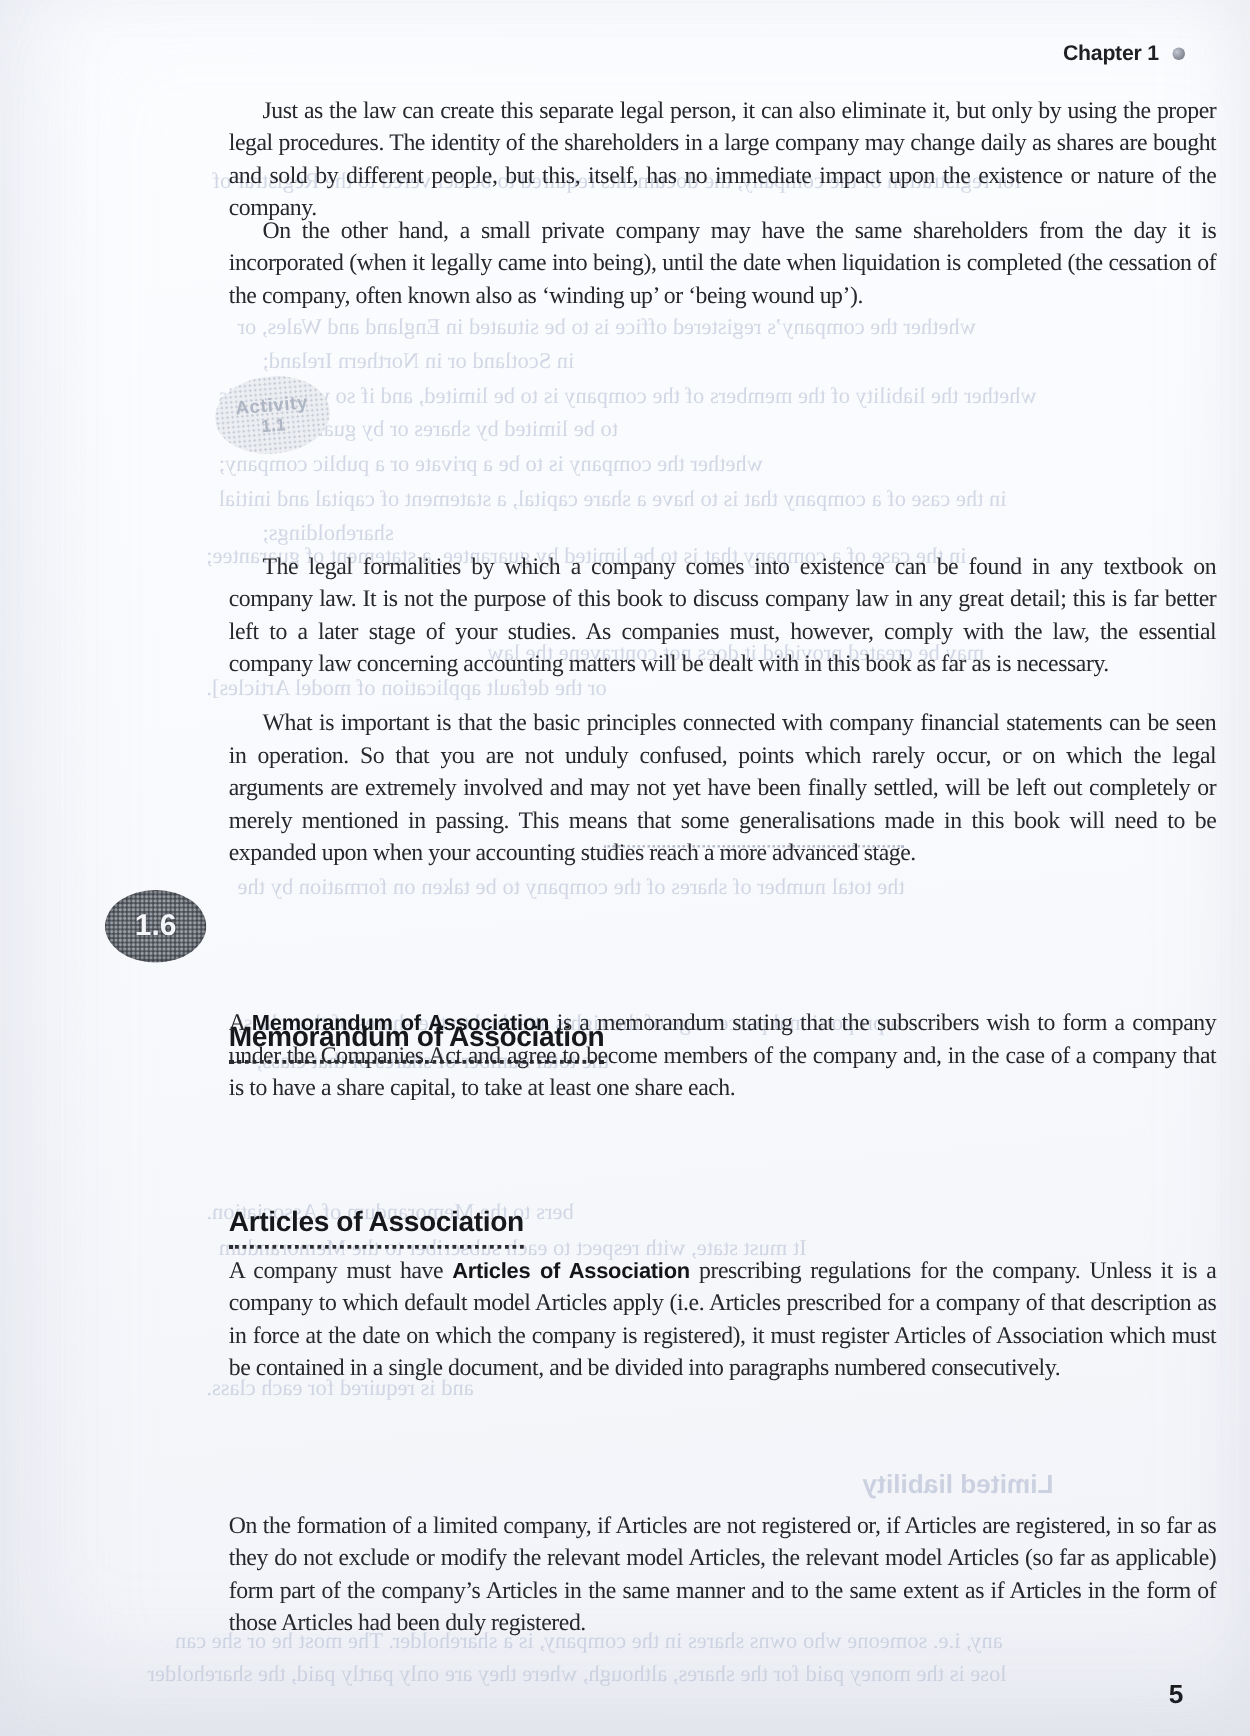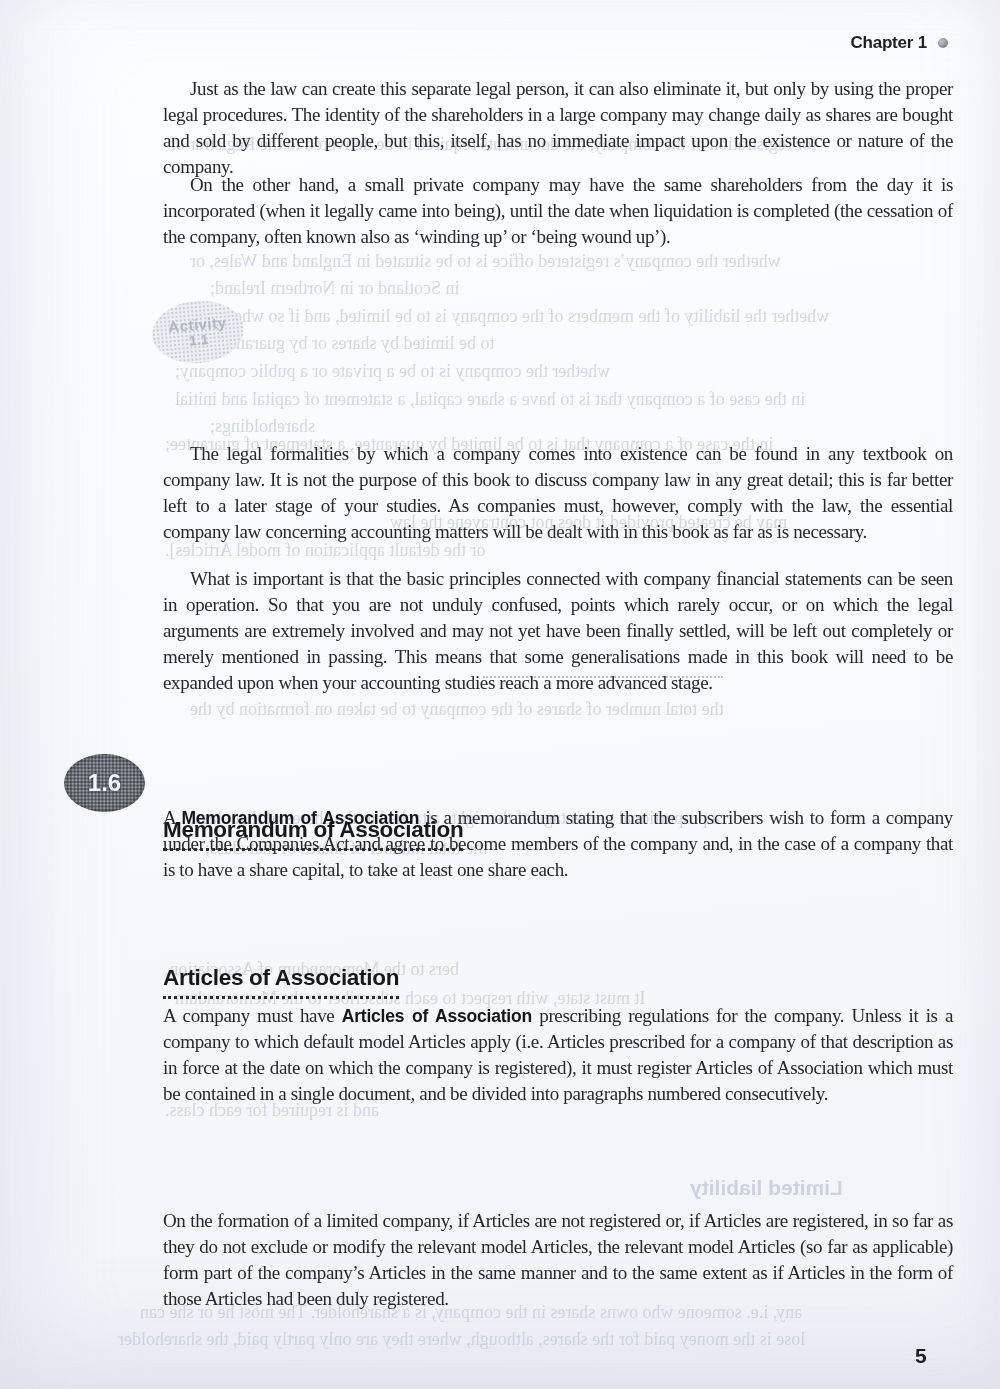--- a/index.html
+++ b/index.html
@@ -34,21 +34,21 @@
     font-weight:bold;
     font-size:21px;
     color:#b2bcd2;
   }
   .ghost-dots {
     position:absolute;
     border-top:2px dotted rgba(110,120,150,0.45);
     z-index:0;
   }
   
-  .layer { position:absolute; inset:0; z-index:1; }
+  .layer { position:absolute; inset:0; z-index:1;margin-left:20px; }
   .chapter-header {
     position:absolute; top:33px; right:52px;
     display:flex; align-items:center; gap:11px;
     font-family:"Liberation Sans", sans-serif;
     font-weight:bold; font-size:17px; color:#1f2023;
     letter-spacing:-0.2px;
   }
   .header-bullet {
     width:10px; height:10px; border-radius:50%;
     background: radial-gradient(circle at 35% 35%, #c3c8d2, #7e8490 70%);
@@ -83,21 +83,21 @@
   .activity-text {
     position:absolute; left:256px; top:306px; width:672px;
     margin:0;
     font-family:"Liberation Sans", sans-serif;
     font-size:19.5px; line-height:30px;
     letter-spacing:-0.2px;
     color:#222327;
   }
   
   .section-badge {
-    position:absolute; left:64px; top:754px;
+    position:absolute; left:64px; top:712px;
     width:81px; height:58px;
     border-radius:50%;
     background-color:#55585e;
     background-image: radial-gradient(circle, #9aa0a9 0.9px, rgba(70,73,79,0.9) 1.7px);
     background-size:3.5px 3.5px;
     display:flex; align-items:center; justify-content:center;
     font-family:"Liberation Sans", sans-serif;
     font-weight:bold; font-size:24px; color:#f4f5f8;
     text-shadow:0 0 3px rgba(40,42,46,0.9);
     box-shadow: inset 0 0 6px rgba(30,32,36,0.5);

